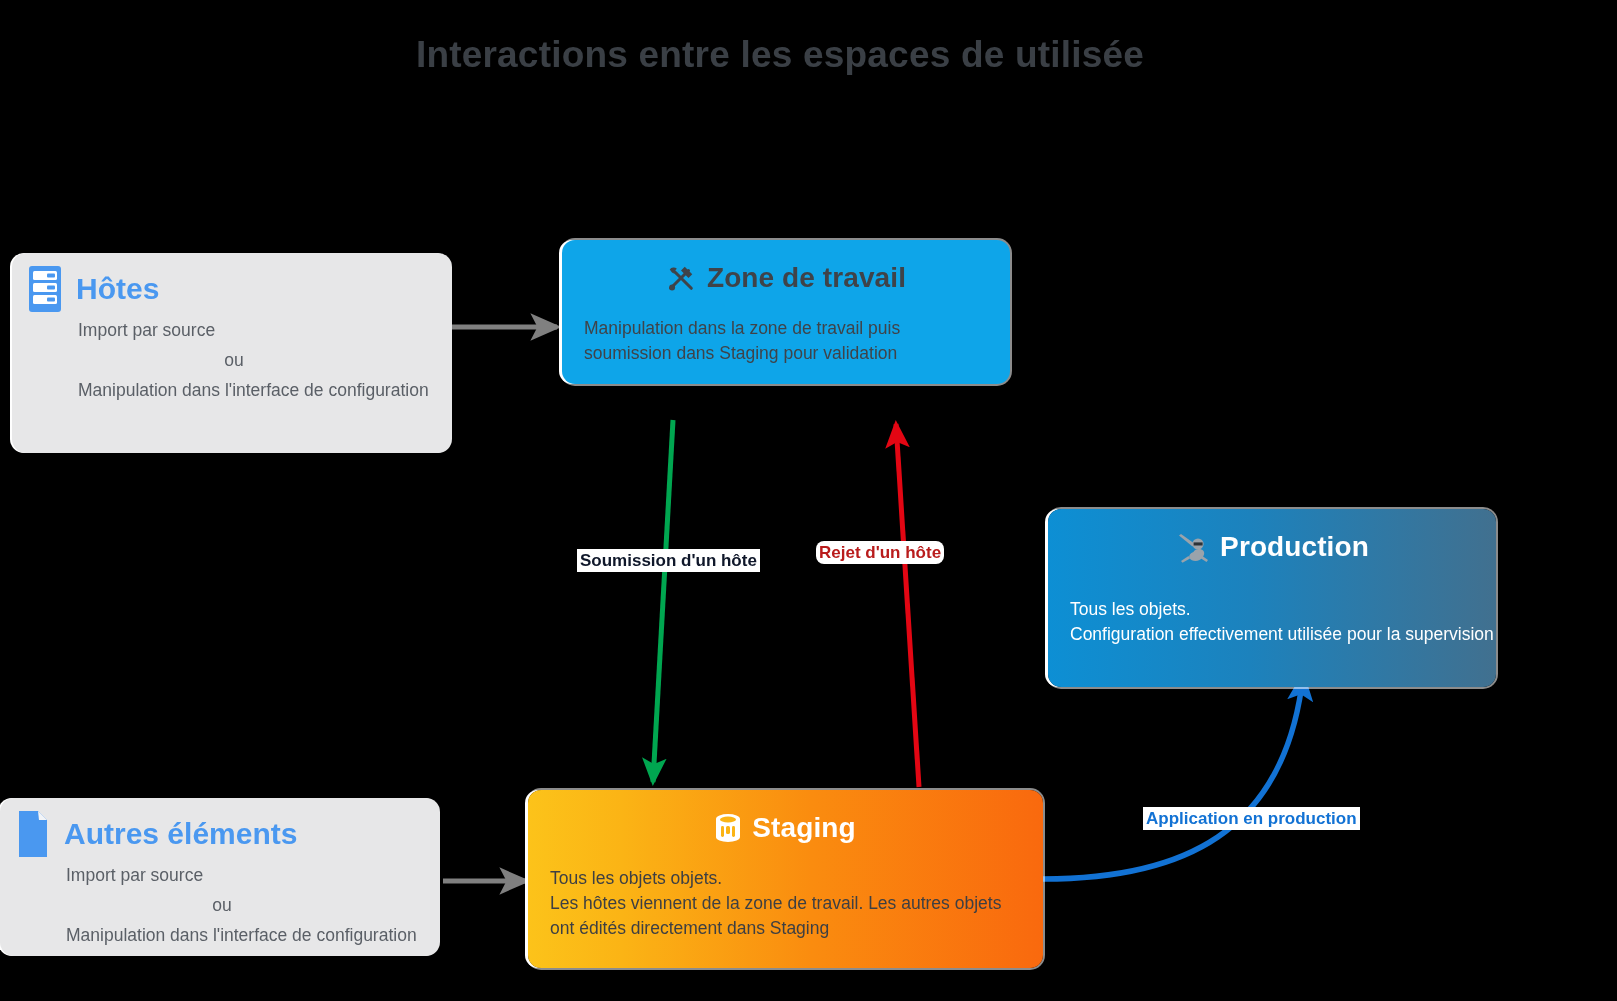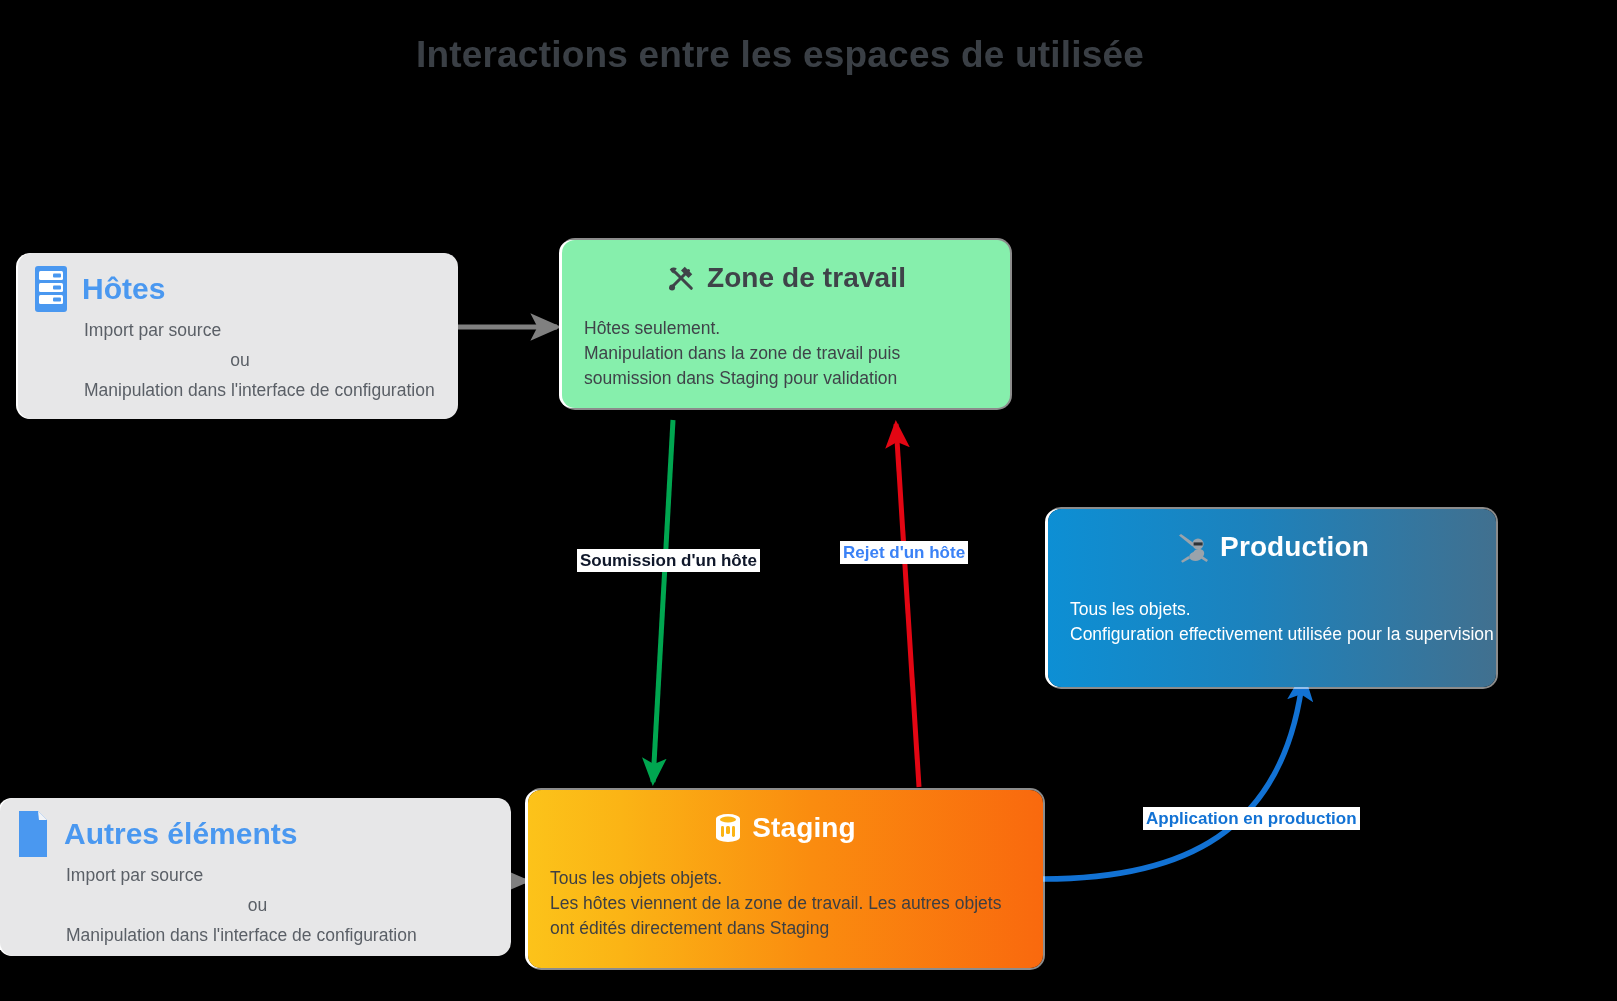--- a/index.html
+++ b/index.html
@@ -152,21 +152,21 @@
 
   <path d="M673,420 L653,782" stroke="#00a650" stroke-width="5" fill="none" marker-end="url(#arrowGreen)"></path>
 
   <path d="M919,787 L896,424" stroke="#e30613" stroke-width="5" fill="none" marker-end="url(#arrowRed)"></path>
 
   <path d="M1043,879 C1180,879 1285,835 1303,676" stroke="#1272d4" stroke-width="5.5" fill="none" marker-end="url(#arrowBlue)"></path>
 </svg>
 
 <div class="diagram-title">Interactions entre les espaces de utilisée</div>
 
-<div class="node node-plain" style="left:18px; top:253px; width:440px; height:166px;">
+<div class="node node-plain" style="left:12px; top:253px; width:440px; height:200px;">
   <div class="plain-head">
     <span class="icon-wrap">
       <svg class="icon-svg" width="34" height="48" viewBox="0 0 34 48">
         <rect x="1" y="1" width="32" height="46" rx="3" fill="#4a98f0"></rect>
         <rect x="5" y="6" width="24" height="9" rx="1.5" fill="#ffffff"></rect>
         <rect x="5" y="18" width="24" height="9" rx="1.5" fill="#ffffff"></rect>
         <rect x="5" y="30" width="24" height="9" rx="1.5" fill="#ffffff"></rect>
         <rect x="19" y="8.5" width="8" height="4" rx="1" fill="#4a98f0"></rect>
         <rect x="19" y="20.5" width="8" height="4" rx="1" fill="#4a98f0"></rect>
         <rect x="19" y="32.5" width="8" height="4" rx="1" fill="#4a98f0"></rect>
@@ -174,54 +174,53 @@
     </span>
     <span class="plain-title">Hôtes</span>
   </div>
   <div class="plain-body">
     <span class="line-left">Import par source</span>
     <span class="line-center">ou</span>
     <span class="line-left">Manipulation dans l'interface de configuration</span>
   </div>
 </div>
 
-<div class="node node-plain" style="left:0px; top:798px; width:511px; height:158px;">
+<div class="node node-plain" style="left:0px; top:798px; width:440px; height:158px;">
   <div class="plain-head">
     <span class="icon-wrap">
       <svg class="icon-svg" width="34" height="48" viewBox="0 0 34 48">
         <path d="M3,1 H22 L31,10 V47 H3 Z" fill="#4a98f0"></path>
         <path d="M22,1 L31,10 H23 Z" fill="#f2f4f7"></path>
       </svg>
     </span>
     <span class="plain-title">Autres éléments</span>
   </div>
   <div class="plain-body">
     <span class="line-left">Import par source</span>
     <span class="line-center">ou</span>
     <span class="line-left">Manipulation dans l'interface de configuration</span>
   </div>
 </div>
 
-<div class="node node-fill" style="left:562px; top:240px; width:448px; height:168px; background:#86efac; color:#3f4349;">
+<div class="node node-fill" style="left:562px; top:240px; width:448px; height:144px; background:#0ea5e9; color:#3f4349;">
   <div class="fill-title">
     <span class="icon-wrap">
       <svg class="icon-svg" width="30" height="30" viewBox="0 0 32 32">
         <g stroke="#3f4349" stroke-width="3.2" stroke-linecap="round">
           <line x1="5" y1="27" x2="24" y2="8"></line>
           <line x1="27" y1="27" x2="9" y2="9"></line>
         </g>
         <path d="M20,4 L28,12 L24,16 L16,8 Z" fill="#3f4349"></path>
         <path d="M4,7 a5,5 0 0,1 7.6,-0.8 L8,9.6 L10.2,12 L13.8,8.6 A5,5 0 0,1 6.4,10.2 Z" fill="#3f4349"></path>
         <circle cx="6.5" cy="26" r="3.2" fill="#3f4349"></circle>
       </svg>
     </span>
     <span>Zone de travail</span>
   </div>
   <div class="fill-body">
-    <div>Hôtes seulement.</div>
     <div>Manipulation dans la zone de travail puis</div>
     <div>soumission dans Staging pour validation</div>
   </div>
 </div>
 
 <div class="node node-fill" style="left:528px; top:790px; width:515px; height:178px;
             background:linear-gradient(90deg,#fcc31a 0%,#fbb415 18%,#fa8c0f 55%,#f9690e 100%);
             color:#3d3f43;">
   <div class="fill-title" style="color:#ffffff;">
     <span class="icon-wrap">
@@ -262,15 +261,15 @@
     <span>Production</span>
   </div>
   <div class="fill-body" style="padding-top:34px;">
     <div>Tous les objets.</div>
     <div>Configuration effectivement utilisée pour la supervision</div>
   </div>
 </div>
 
 <div class="edge-label" style="left:577px; top:549px; color:#0f172a;">Soumission d'un hôte</div>
 
-<div class="edge-label" style="left:840px; top:541px; color:#3b82f6;">Rejet d'un hôte</div>
+<div class="edge-label" style="left:816px; top:541px; color:#b91c1c;border-radius:8px;">Rejet d'un hôte</div>
 
 <div class="edge-label" style="left:1143px; top:807px; color:#1272d4;">Application en production</div>
 
 </body></html>

